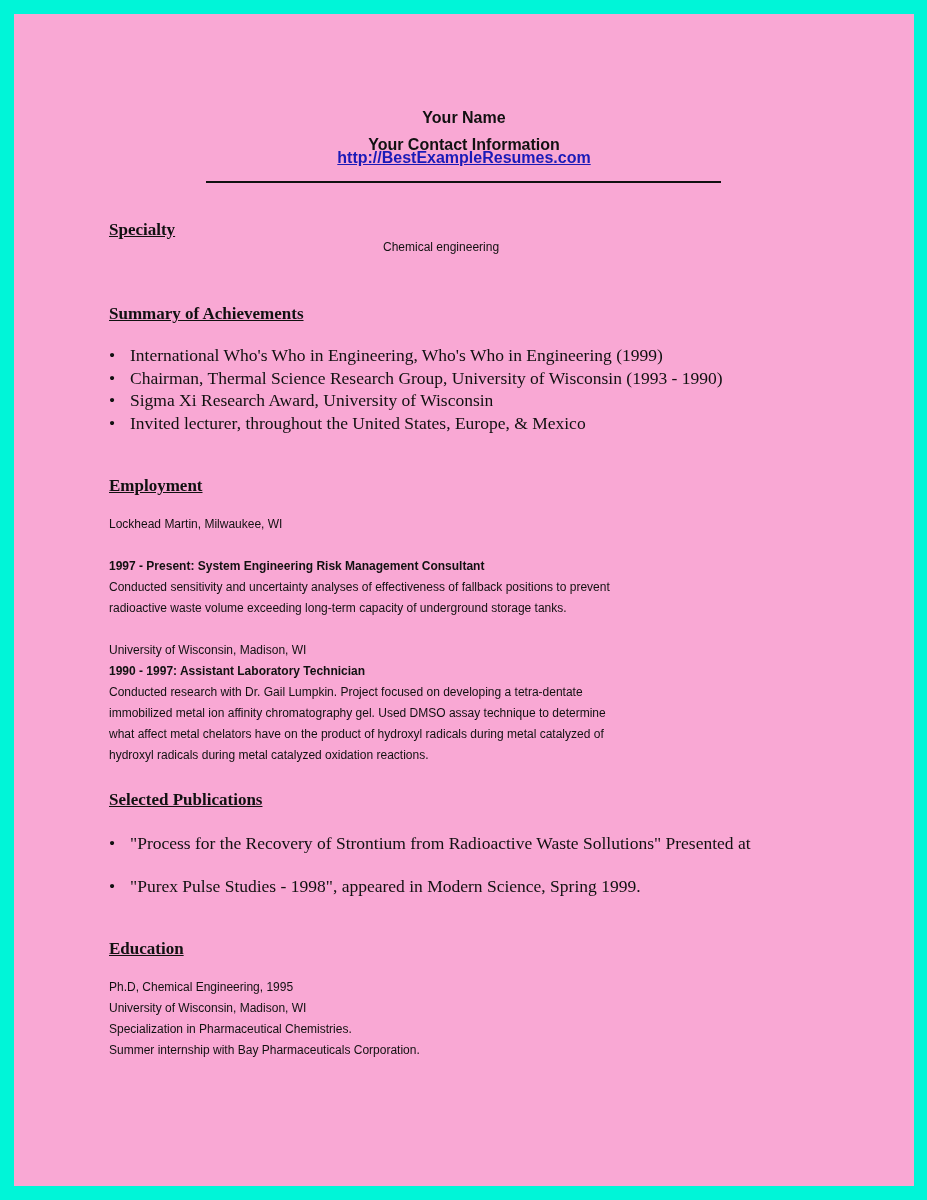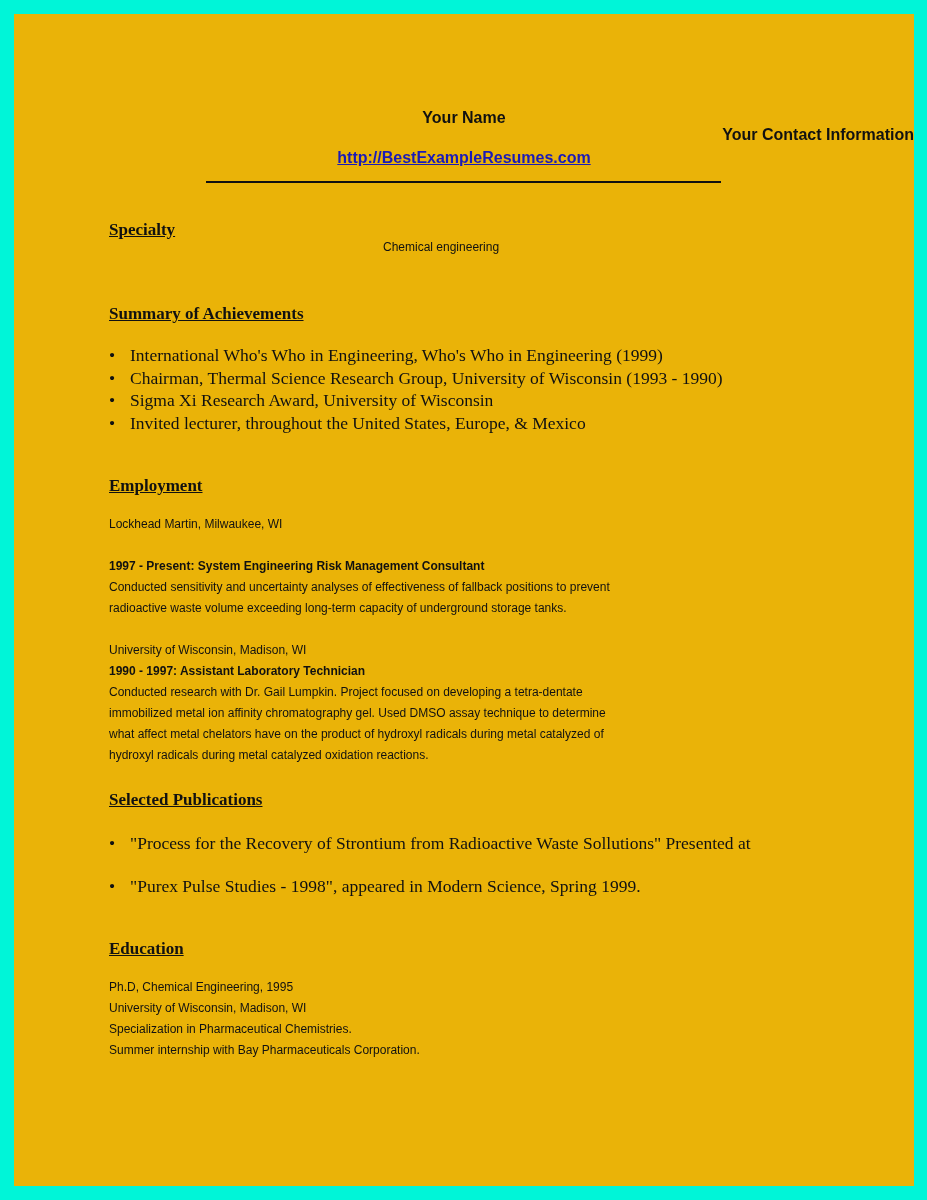--- a/index.html
+++ b/index.html
@@ -6,21 +6,21 @@
   body {
     width:927px; height:1200px;
     background:#00f5d8;
     position:relative;
     overflow:hidden;
   }
   .page {
     position:absolute;
     left:14px; top:14px;
     width:900px; height:1172px;
-    background:#eab308;
+    background:#f9a8d4;
   }
   .header-line {
     position:absolute; left:0; right:0; text-align:center;
     font-family:"Liberation Sans", sans-serif; font-weight:bold;
     font-size:16px; color:#111;
   }
   .link { color:#1a1ab8; text-decoration:underline; }
   .rule {
     position:absolute; left:192px; top:167px; width:515px; height:2px;
     background:#111;
@@ -41,21 +41,21 @@
   .bullet { display:inline-block; width:21px; }
   .cont { position:absolute; left:116px; white-space:nowrap;
     font-family:"Liberation Serif", serif; font-size:17.5px; color:#111; }
 </style>
 </head>
 <body>
 
 <div class="page">
 
   <div class="header-line" style="top:95px;">Your Name</div>
-  <div class="header-line" style="top:112px;text-align:right;">Your Contact Information</div>
+  <div class="header-line" style="top:122px;">Your Contact Information</div>
   <div class="header-line" style="top:135px;">
     <span class="link">http://BestExampleResumes.com</span>
   </div>
   <div class="rule"></div>
 
   <div class="heading" style="top:206px;">Specialty</div>
   <div class="line" style="top:226px; left:369px;">Chemical engineering</div>
 
   <div class="heading" style="top:290px;">Summary of Achievements</div>
   <div class="bullet-row" style="top:331px;"><span class="bullet">•</span><span>International Who's Who in Engineering, Who's Who in Engineering (1999)</span></div>

